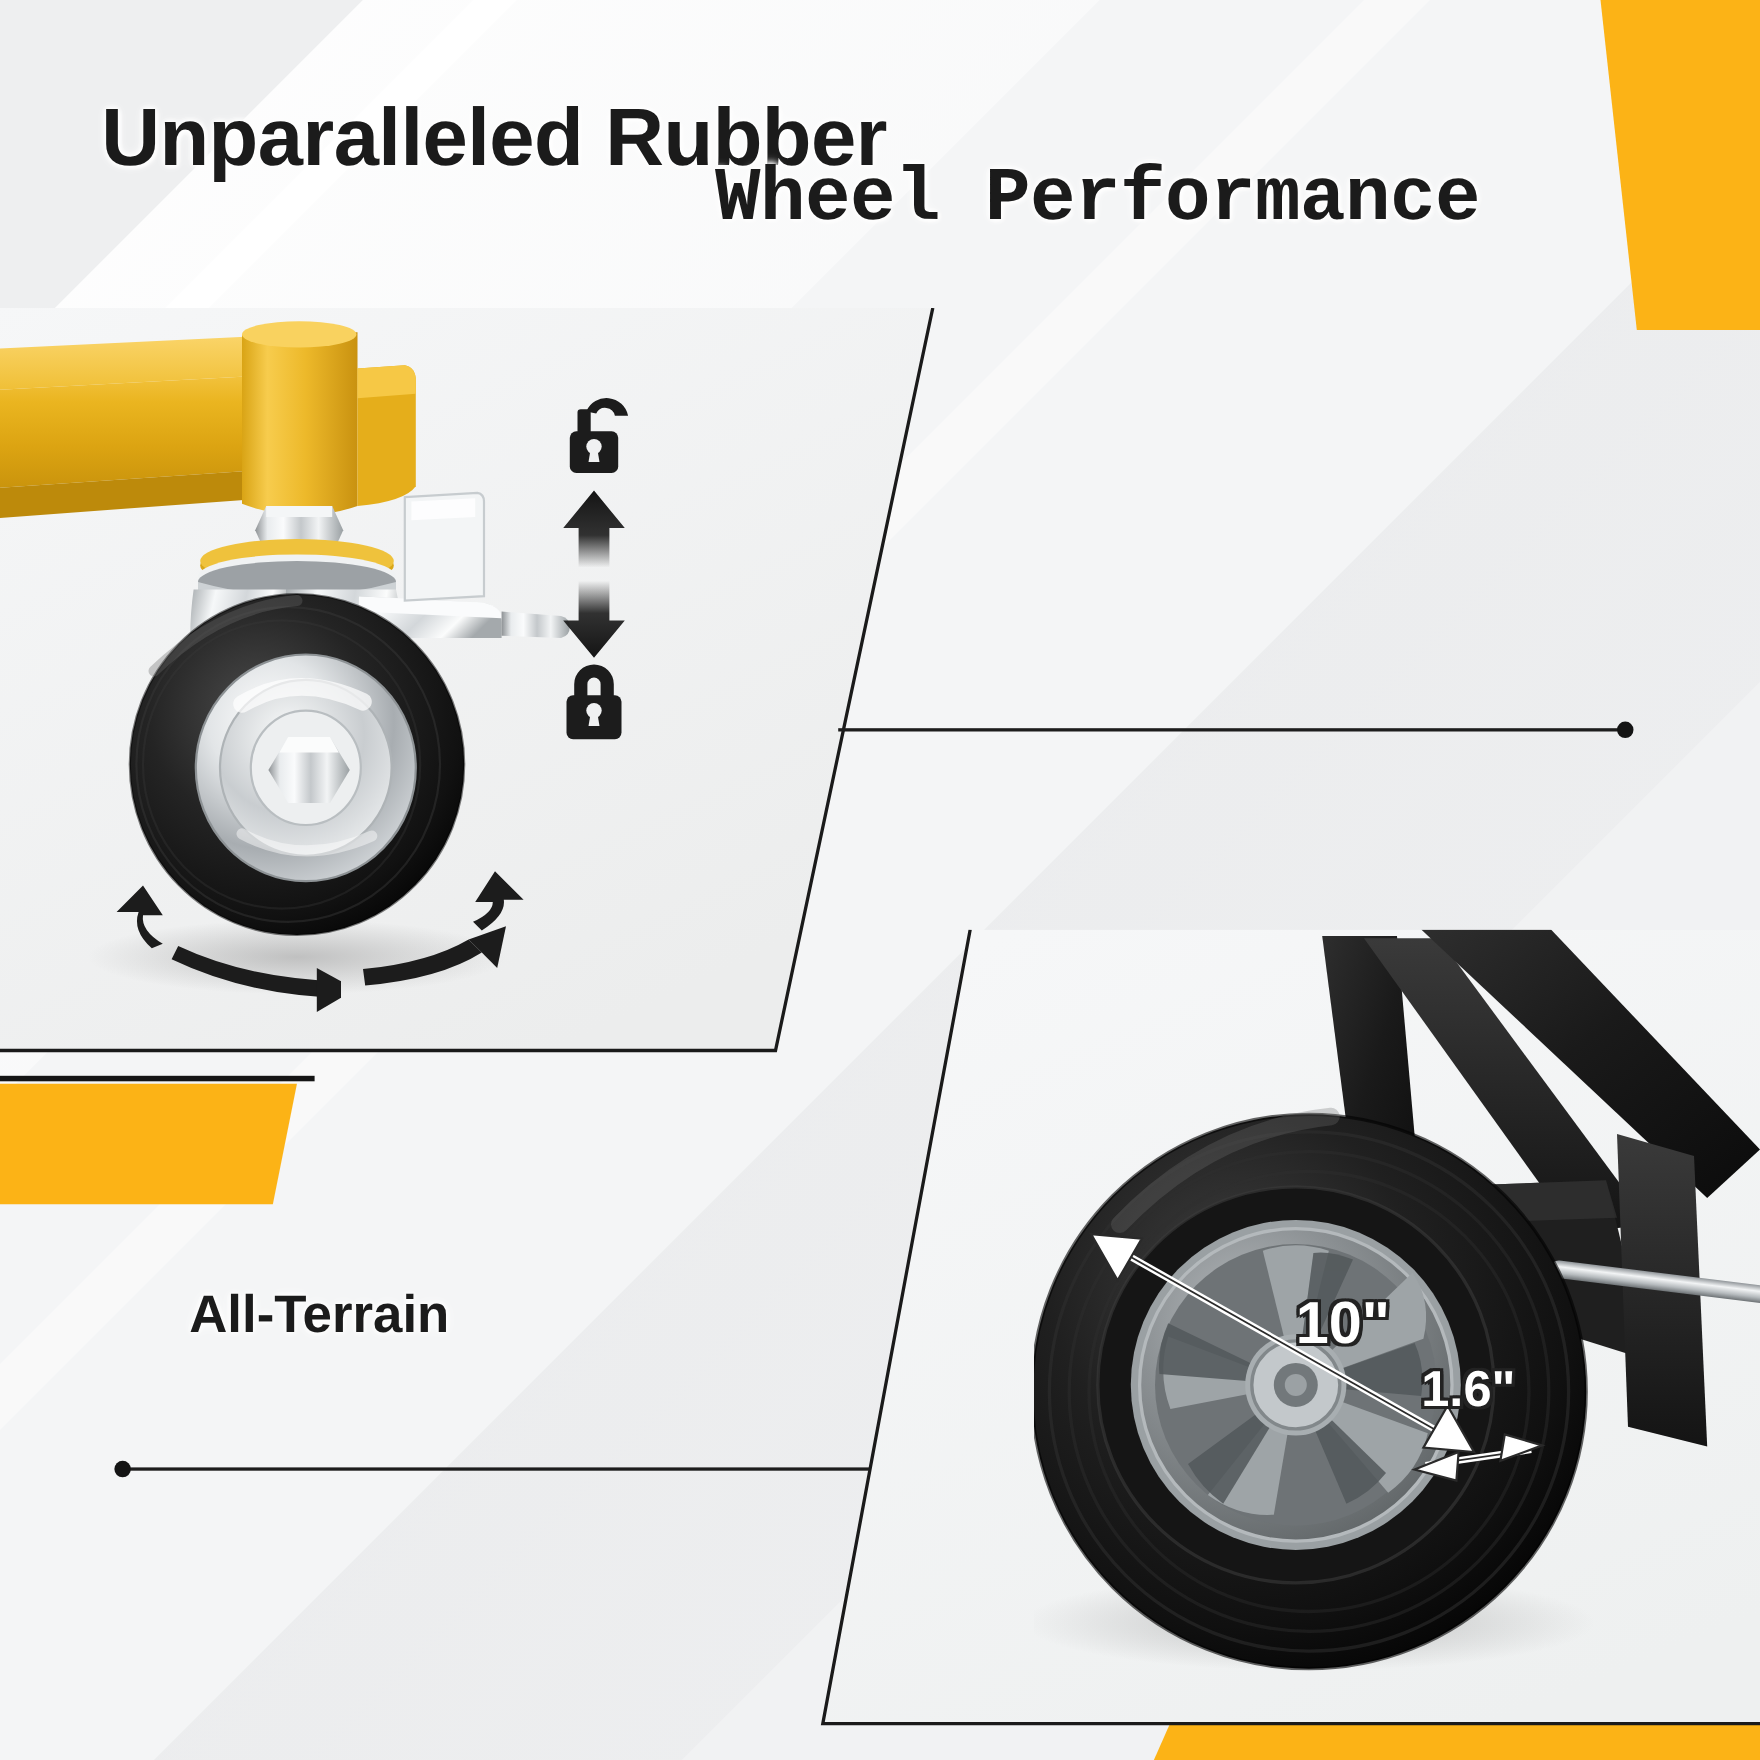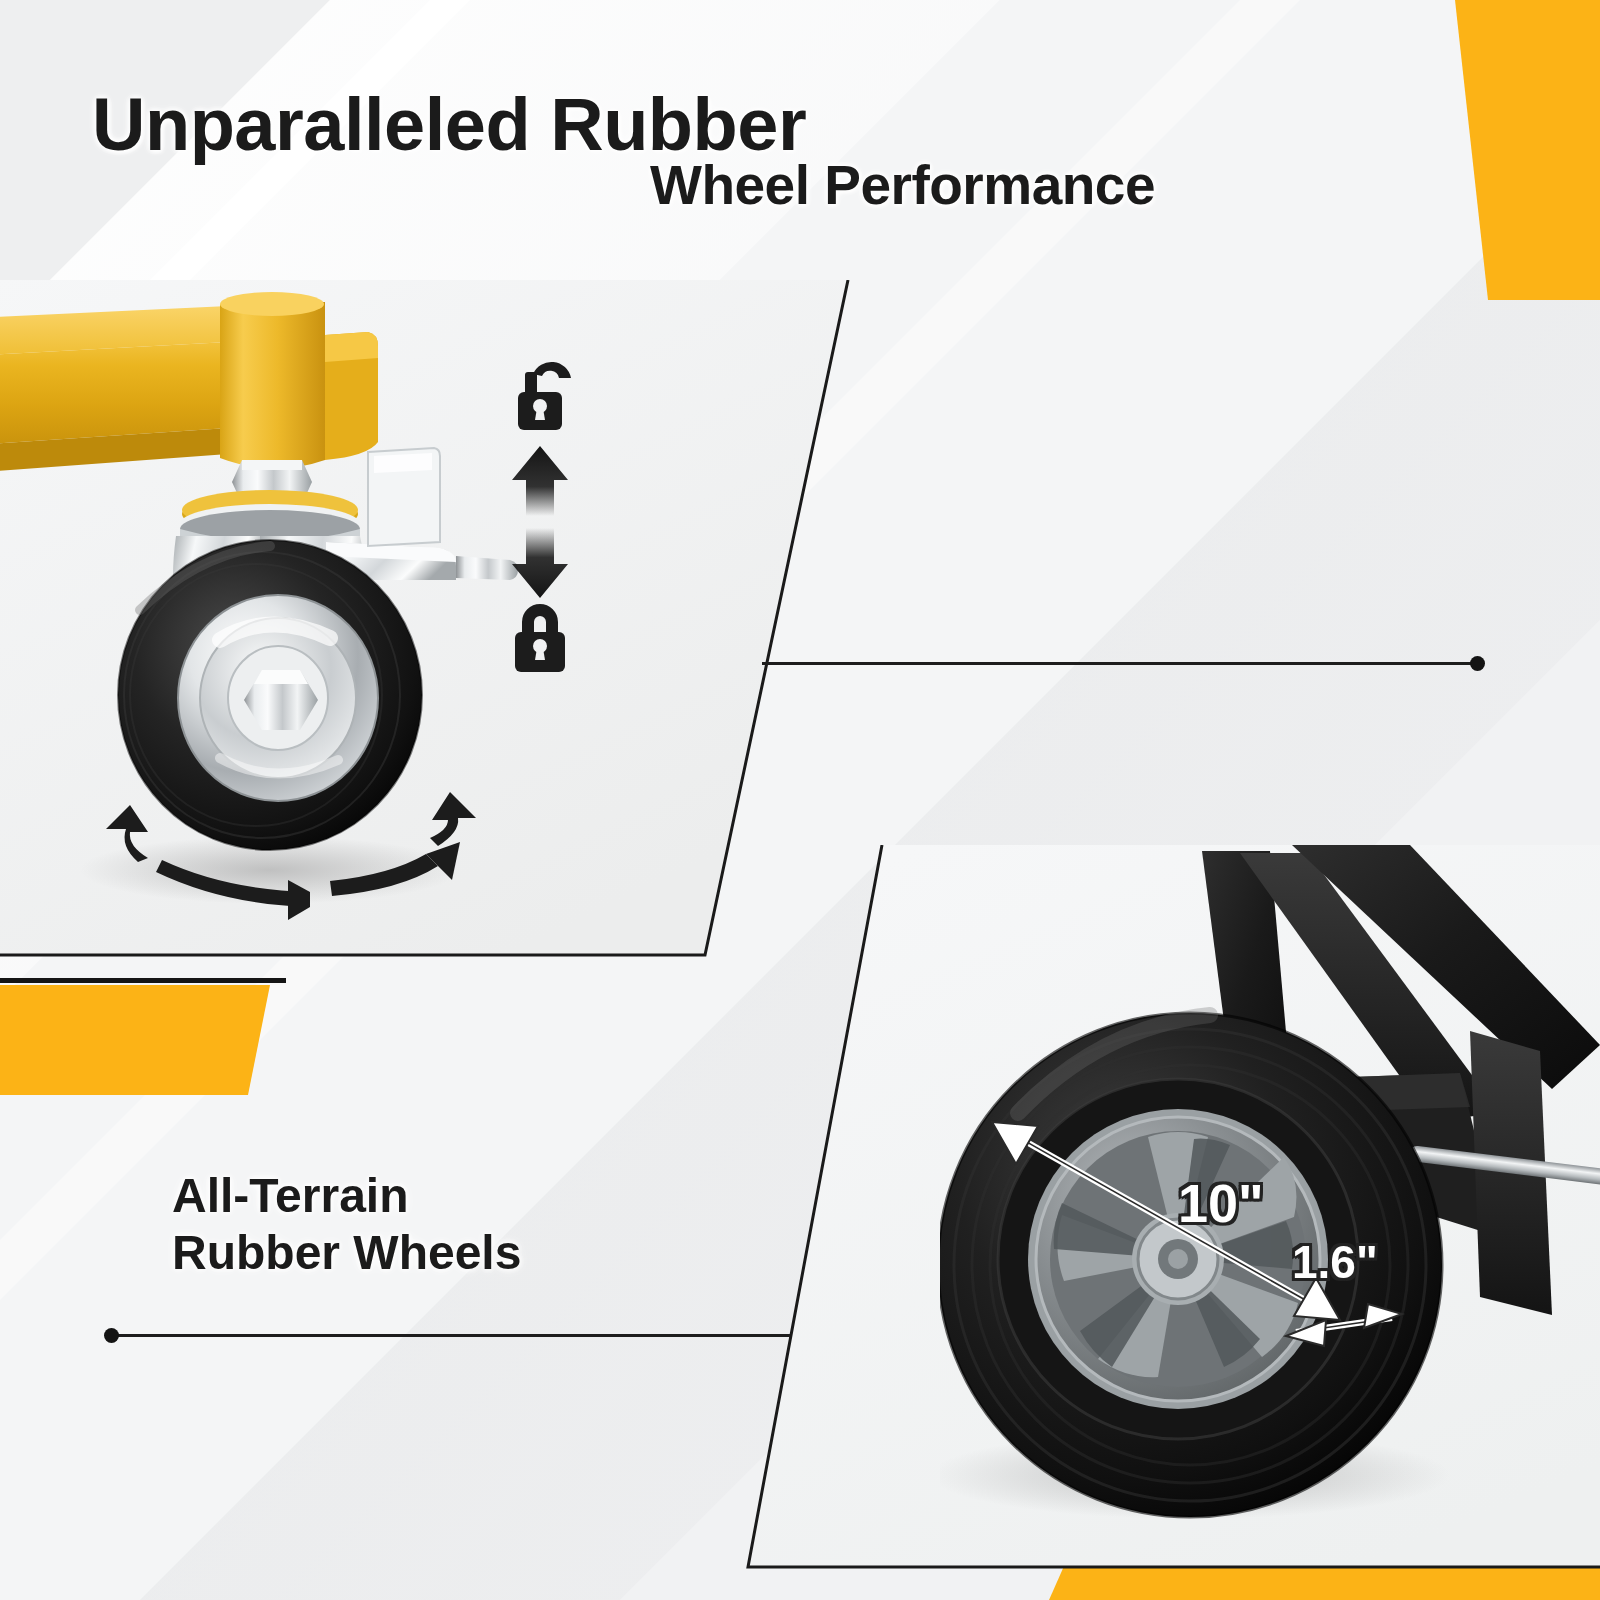--- a/index.html
+++ b/index.html
@@ -25,21 +25,21 @@
     position:absolute; z-index:20;
     color:#1b1b1b;
     font-weight:bold;
     letter-spacing:-0.5px;
     text-shadow:
       0 0 6px #fff, 0 0 6px #fff, 0 0 10px #fff,
       2px 2px 4px rgba(255,255,255,.95);
     white-space:nowrap;
   }
   #title-line1 { left:92px; top:58px; font-size:74px;margin-top:24px; }
-  #title-line2 { left:650px; top:153px; font-size:55px; }
+  #title-line2 { left:650px; top:142px; font-size:69px;font-family:Liberation Mono, monospace; }
 
   .feature-head {
     position:absolute; z-index:20;
     color:#1b1b1b; font-weight:bold; font-size:48px;
     line-height:1.18;
     text-shadow:0 0 6px #fff, 0 0 6px #fff, 0 0 12px #fff;
     white-space:nowrap;
   }
   #feat1-head { left:884px; top:490px; }
   #feat2-head { left:172px; top:1168px; }
@@ -440,18 +440,17 @@
       <polygon points="346,256 386,240 384,266" fill="#ffffff" stroke="#2a2a2a" stroke-width="2"></polygon>
       <polygon points="462,234 424,248 428,224" fill="#ffffff" stroke="#2a2a2a" stroke-width="2"></polygon>
     </svg>
   </div>
 
   <div class="dim-label" id="dim-diameter">10"</div>
   <div class="dim-label" id="dim-width">1.6"</div>
 
   <div class="feature-head" id="feat2-head">
     <div>All-Terrain</div>
-    <div>Rubber Wheels</div>
   </div>
   <div class="connector" style="left:112px;top:1334px;width:678px;"></div>
   <div class="dot" style="left:104px;top:1328px;"></div>
 
 </div>
 
 </body></html>

